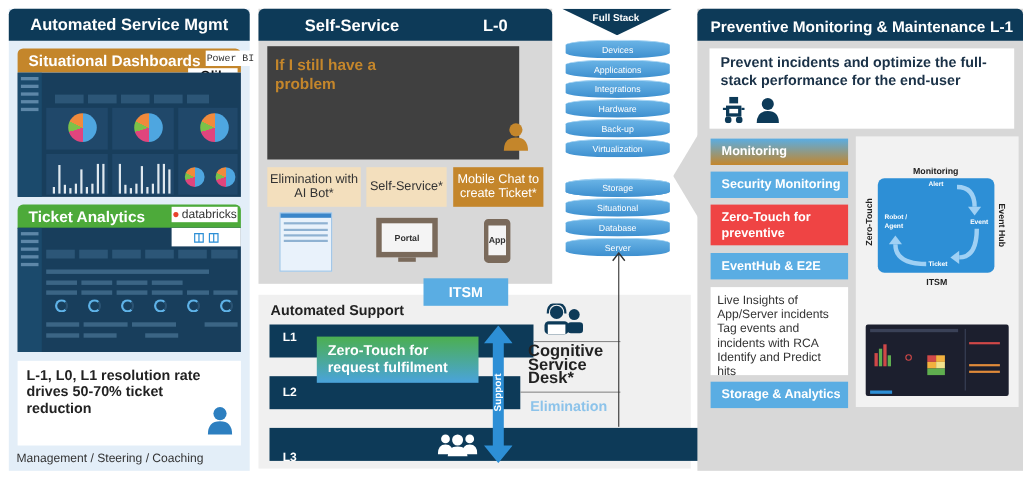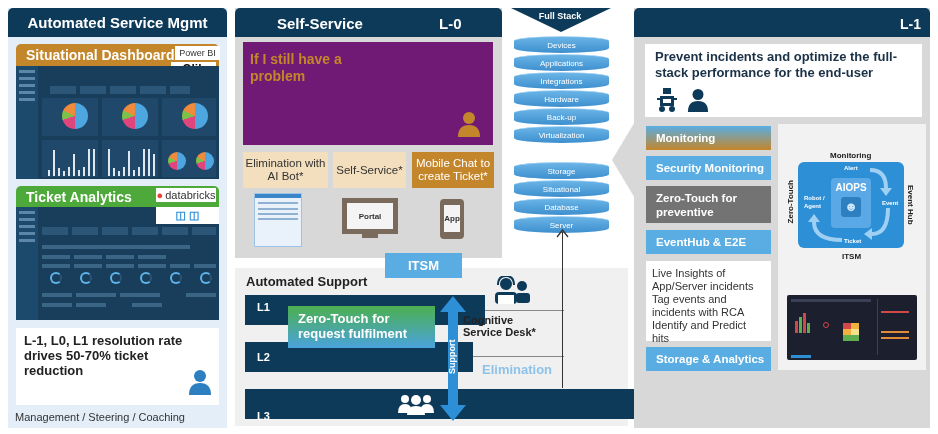--- a/index.html
+++ b/index.html
@@ -24,21 +24,21 @@
   .logo-box { position:absolute; background:#fff; font-weight:bold; display:flex; align-items:center; justify-content:center; }
 
   #increase-box { left: 16px; top: 328px; width: 203px; height: 77px; background:#fff; padding: 5px 8px; color:#222; }
   #increase-box .t1 { font-size: 16px; font-weight:bold; }
   #increase-box .t2 { font-size: 13px; font-weight:bold; line-height: 15px; width: 165px; }
   #mgmt-label { left: 15px; top: 411px; font-size: 11px; color:#333; }
 
   
   #mid-panel { left: 235px; top: 8px; width: 267px; height: 250px; background: #d8d8d8; }
   #mid-header { left: 235px; top: 8px; width: 267px; height: 29px; border-radius: 5px 5px 0 0; font-size: 15px; }
-  #problem-box { left: 243px; top: 42px; width: 250px; height: 103px; background:#701a75; }
+  #problem-box { left: 243px; top: 42px; width: 229px; height: 103px; background:#404040; }
   .tan { position:absolute; top:152px; height:36px; font-size:11.5px; text-align:center; display:flex; align-items:center; justify-content:center; line-height:13px; }
 
   #as-panel { left: 235px; top: 268px; width: 393px; height: 158px; background:#f0f0f0; }
   .lvl { position:absolute; color:#fff; font-weight:bold; font-size:11px; padding-left:12px; display:flex; align-items:center; background:#0d3a58; }
 
   
   .disk { position:absolute; left:514px; width:95px; height:17px; border-radius: 48px / 5px; background: linear-gradient(#6ab4e6, #3d8fcf); color:#fff; font-size:8px; display:flex; align-items:center; justify-content:center; border-top:1px solid #a7d4f3; }
 
   
   #right-panel { left: 634px; top: 8px; width: 296px; height: 420px; background: #d8d8d8; }
@@ -48,21 +48,21 @@
 </style>
 </head>
 <body>
 
 <div class="abs" id="left-panel"></div>
 <div class="abs navy b" id="left-header">Automated Service Mgmt</div>
 
 <div class="abs sec-tab" style="top:44px;background:#c4862b;">
     <span>Situational Dashboards</span>
   </div>
-<div class="logo-box" style="left:175px;top:46px;width:45px;height:14px;font-size:9px;font-weight:normal;color:#333;">Power BI</div>
+<div class="logo-box" style="left:187px;top:46px;width:45px;height:14px;font-size:9px;font-weight:normal;color:#333;font-family:Liberation Mono, monospace;">Power BI</div>
 <div class="logo-box" style="left:171px;top:62px;width:45px;height:14px;font-size:12px;color:#111;">Qlik</div>
 
 <div class="abs dash" style="top:66px;height:113px;">
   <div class="dash-side">
       <i></i>
       <i></i>
       <i></i>
       <i></i>
       <i></i>
     </div>
@@ -219,21 +219,21 @@
 <div class="abs" style="left:485px;top:310px;width:79px;height:1px;background:#888"></div>
 <div class="abs" style="left:473px;top:356px;width:91px;height:1px;background:#888"></div>
 <svg class="abs" style="left:492px;top:276px" width="40" height="32" viewBox="0 0 40 32">
     <circle cx="14" cy="8" r="6" fill="#0d3a58"></circle>
     <path d="M6 9 Q6 0 14 0 Q22 0 22 9" stroke="#0d3a58" stroke-width="2" fill="none"></path>
     <rect x="3" y="16" width="22" height="12" rx="4" fill="#0d3a58"></rect>
     <rect x="6" y="19" width="16" height="9" fill="#fff"></rect>
     <circle cx="30" cy="10" r="5" fill="#0d3a58"></circle>
     <rect x="24" y="17" width="14" height="10" rx="3" fill="#0d3a58"></rect>
   </svg>
-<div class="abs b" style="left:463px;top:314px;font-size:11px;color:#222;width:74px;line-height:12px">Cognitive Service Desk*</div>
+<div class="abs b" style="left:480px;top:314px;font-size:15px;color:#222;width:74px;line-height:12px">Cognitive Service Desk*</div>
 <div class="abs b" style="left:482px;top:362px;font-size:13px;color:#8cc3ea">Elimination</div>
 
 <svg class="abs" style="left:398px;top:393px" width="36" height="22" viewBox="0 0 36 22">
     <g fill="#fff">
       <circle cx="7" cy="6" r="4"></circle>
       <circle cx="18" cy="7" r="5"></circle>
       <circle cx="29" cy="6" r="4"></circle>
       <path d="M0 20 Q0 11 7 11 Q14 11 14 20Z"></path>
       <path d="M9 22 Q9 13 18 13 Q27 13 27 22Z"></path>
       <path d="M22 20 Q22 11 29 11 Q36 11 36 20Z"></path>
@@ -271,20 +271,21 @@
 <div class="abs" style="left:562px;top:232px;width:1px;height:156px;background:#333"></div>
 <svg class="abs" style="left:556px;top:229px" width="13" height="9" viewBox="0 0 13 9">
     <polyline points="1,8 6.5,1 12,8" fill="none" stroke="#333" stroke-width="1.3"></polyline>
   </svg>
 
 <div class="abs" id="right-panel"></div>
 <svg class="abs" style="left:612px;top:120px" width="24" height="80" viewBox="0 0 24 80">
     <polygon points="24,0 0,40 24,80" fill="#d8d8d8"></polygon>
   </svg>
 <div class="abs navy b" id="right-header">
+  <span class="abs" style="left:12px;top:8px">Preventive Monitoring &amp; Maintenance</span>
   <span class="abs" style="left:266px;top:8px">L-1</span>
 </div>
 <div class="abs" style="left:645px;top:44px;width:277px;height:73px;background:#fff">
   <div class="abs b" style="left:10px;top:5px;width:262px;font-size:13px;color:#1a3147;line-height:16px">Prevent incidents and optimize the full-stack performance for the end-user</div>
   <svg class="abs" style="left:12px;top:44px" width="20" height="24" viewBox="0 0 20 24">
       <g fill="#0d3a58">
         <rect x="6" y="0" width="8" height="6"></rect>
         <rect x="3" y="8" width="14" height="10"></rect>
         <rect x="0" y="10" width="3" height="2"></rect>
         <rect x="17" y="10" width="3" height="2"></rect>
@@ -294,21 +295,21 @@
       <rect x="6" y="11" width="8" height="4" fill="#fff"></rect>
     </svg>
   <svg class="abs" style="left:42px;top:43px" width="22" height="26" viewBox="0 0 24 28">
       <circle cx="12" cy="8" r="6" fill="#0d3a58"></circle>
       <path d="M1 27 Q1 15 12 15 Q23 15 23 27 Z" fill="#0d3a58"></path>
     </svg>
 </div>
 
 <div class="rbtn" style="top:126px;height:24px;background:linear-gradient(#5aade3,#c4862b)">Monitoring</div>
 <div class="rbtn" style="top:156px;height:24px;background:#5aade3">Security Monitoring</div>
-<div class="rbtn" style="top:186px;height:37px;background:#737373;line-height:14px">Zero-Touch for preventive</div>
+<div class="rbtn" style="top:186px;height:37px;background:#ef4444;line-height:14px">Zero-Touch for preventive</div>
 <div class="rbtn" style="top:230px;height:24px;background:#5aade3">EventHub &amp; E2E</div>
 <div class="abs" style="left:646px;top:261px;width:125px;height:80px;background:#fff;font-size:11px;color:#333;padding:6px 6px;line-height:13px">Live Insights of App/Server incidents Tag events and incidents with RCA Identify and Predict hits</div>
 <div class="rbtn" style="top:347px;height:24px;background:#5aade3">Storage &amp; Analytics</div>
 
 <div class="abs" id="aiops-panel"></div>
 <div class="abs b" style="left:830px;top:151px;font-size:8px;color:#222">Monitoring</div>
 <div class="abs b" style="left:842px;top:252px;font-size:8px;color:#222">ITSM</div>
 <div class="abs b" style="left:786px;top:180px;font-size:8px;color:#222;writing-mode:vertical-rl;transform:rotate(180deg)">Zero-Touch</div>
 <div class="abs b" style="left:906px;top:185px;font-size:8px;color:#222;writing-mode:vertical-rl">Event Hub</div>
 <div class="abs" style="left:798px;top:162px;width:106px;height:86px;background:#2d8fd6;border-radius:6px">
@@ -317,24 +318,20 @@
         <path d="M72 8 Q88 8 88 26"></path>
         <path d="M90 46 Q90 72 74 72"></path>
         <path d="M44 78 Q16 78 16 60"></path>
       </g>
     <g fill="#9fd0f4">
         <polygon points="82,26 94,26 88,34"></polygon>
         <polygon points="74,66 74,78 66,72"></polygon>
         <polygon points="10,60 22,60 16,52"></polygon>
       </g>
   </svg>
-  <div class="abs" style="left:33px;top:16px;width:40px;height:50px;background:#5aa9e6;border-radius:4px">
-    <div class="b" style="color:#fff;font-size:10px;text-align:center;margin-top:4px">AIOPS</div>
-    <div style="margin:4px auto 0;width:20px;height:20px;background:#2d7fc0;border-radius:3px;color:#cfe8fb;font-size:13px;text-align:center;line-height:20px">☻</div>
-  </div>
   <div class="abs b" style="left:46px;top:3px;font-size:6px;color:#fff">Alert</div>
   <div class="abs b" style="left:84px;top:38px;font-size:6px;color:#fff">Event</div>
   <div class="abs b" style="left:46px;top:76px;font-size:6px;color:#fff">Ticket</div>
   <div class="abs b" style="left:6px;top:32px;width:24px;font-size:6px;color:#fff;line-height:8px">Robot / Agent</div>
 </div>
 
 <div class="abs" style="left:787px;top:295px;width:130px;height:65px;background:#1c1f2e;border-radius:2px">
   <div class="abs" style="left:4px;top:4px;width:80px;height:3px;background:#3a4157"></div>
   <div class="abs" style="left:8px;top:26px;width:3px;height:12px;background:#d04848"></div>
     <div class="abs" style="left:12px;top:22px;width:3px;height:16px;background:#5fae4f"></div>

